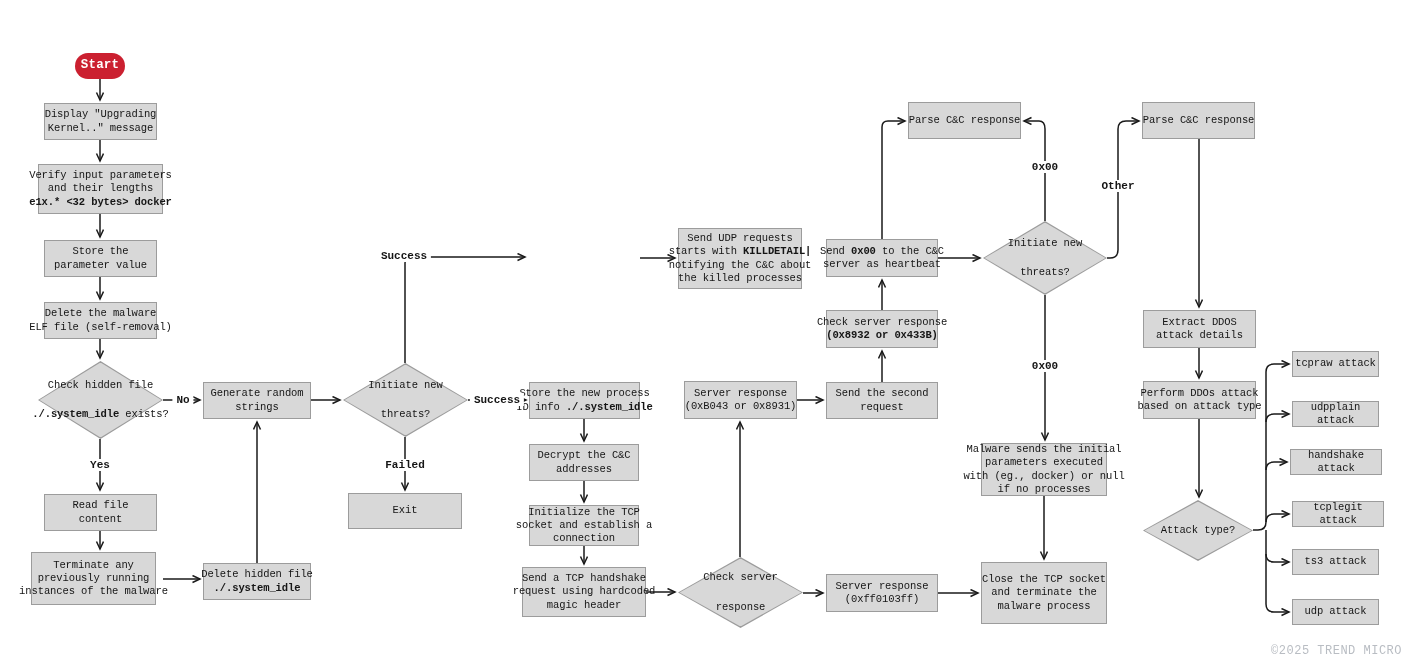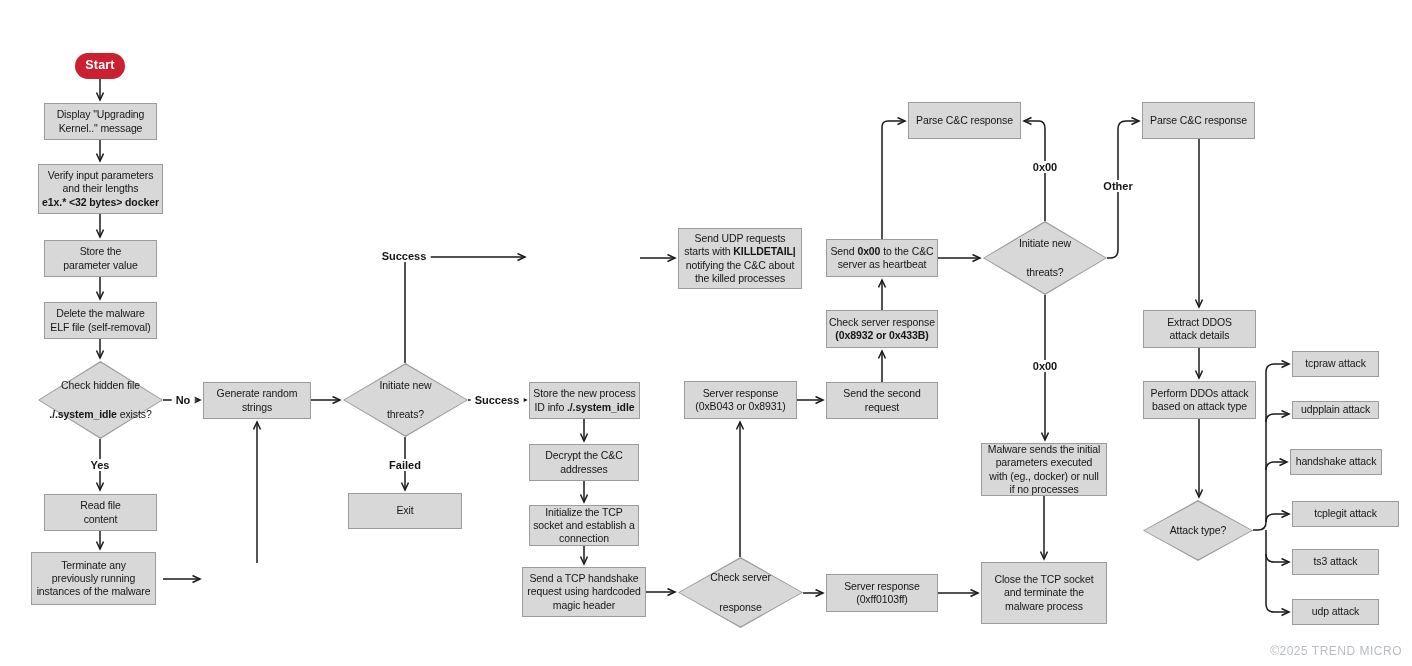--- a/index.html
+++ b/index.html
@@ -1,18 +1,18 @@
 <!DOCTYPE html>
 <html><head>
 <meta charset="utf-8">
 <style>
   html,body { margin:0; padding:0; background:#fff; }
   .canvas {
     position:relative; width:1412px; height:666px; background:#ffffff;
-    font-family:Liberation Sans, sans-serif; overflow:hidden; color:#151515;
+    font-family:Liberation Mono, monospace; overflow:hidden; color:#151515;
   }
   .wires { position:absolute; left:0; top:0; }
   .node {
     position:absolute; background:#d8d8d8; border:1px solid #9c9c9c; box-sizing:border-box;
     display:flex; flex-direction:column; align-items:center; justify-content:center;
     text-align:center; font-size:10.5px; line-height:1.25; letter-spacing:-0.1px;
   }
   .node > div { white-space:nowrap; position:relative; z-index:1; }
   .b { font-weight:bold; }
   .diamond { background:transparent; border:none;gap:16px; }
@@ -121,20 +121,24 @@
   <div class="node" style="left:31px;top:552px;width:125px;height:53px">
       <div><span>Terminate any</span></div>
       <div><span>previously running</span></div>
       <div><span>instances of the malware</span></div>
     </div>
 
   <div class="node" style="left:203px;top:382px;width:108px;height:37px">
       <div><span>Generate random</span></div>
       <div><span>strings</span></div>
     </div>
+  <div class="node" style="left:203px;top:563px;width:108px;height:37px">
+      <div><span>Delete hidden file</span></div>
+      <div><span class="b">./.system_idle</span></div>
+    </div>
 
   <div class="node diamond" style="left:343px;top:363px;width:125px;height:74px">
       <div><span>Initiate new</span></div>
       <div><span>threats?</span></div>
     </div>
   <div class="node" style="left:348px;top:493px;width:114px;height:36px">
       <div><span>Exit</span></div>
     </div>
 
   <div class="node" style="left:529px;top:382px;width:111px;height:37px">
@@ -216,23 +220,23 @@
     </div>
   <div class="node" style="left:1143px;top:381px;width:113px;height:38px">
       <div><span>Perform DDOs attack</span></div>
       <div><span>based on attack type</span></div>
     </div>
   <div class="node diamond" style="left:1143px;top:500px;width:110px;height:61px">
       <div><span>Attack type?</span></div>
     </div>
 
   <div class="node" style="left:1292px;top:351px;width:87px;height:26px">tcpraw attack</div>
-  <div class="node" style="left:1292px;top:401px;width:87px;height:18px">udpplain attack</div>
+  <div class="node" style="left:1292px;top:401px;width:87px;height:26px">udpplain attack</div>
   <div class="node" style="left:1290px;top:449px;width:92px;height:26px">handshake attack</div>
-  <div class="node" style="left:1292px;top:501px;width:107px;height:26px">tcplegit attack</div>
+  <div class="node" style="left:1292px;top:501px;width:92px;height:26px">tcplegit attack</div>
   <div class="node" style="left:1292px;top:549px;width:87px;height:26px">ts3 attack</div>
   <div class="node" style="left:1292px;top:599px;width:87px;height:26px">udp attack</div>
 
   <div class="elabel" style="left:183px;top:400px">No</div>
   <div class="elabel" style="left:100px;top:465px">Yes</div>
   <div class="elabel" style="left:404px;top:256px">Success</div>
   <div class="elabel" style="left:497px;top:400px">Success</div>
   <div class="elabel" style="left:405px;top:465px">Failed</div>
   <div class="elabel" style="left:1045px;top:167px">0x00</div>
   <div class="elabel" style="left:1118px;top:186px">Other</div>

